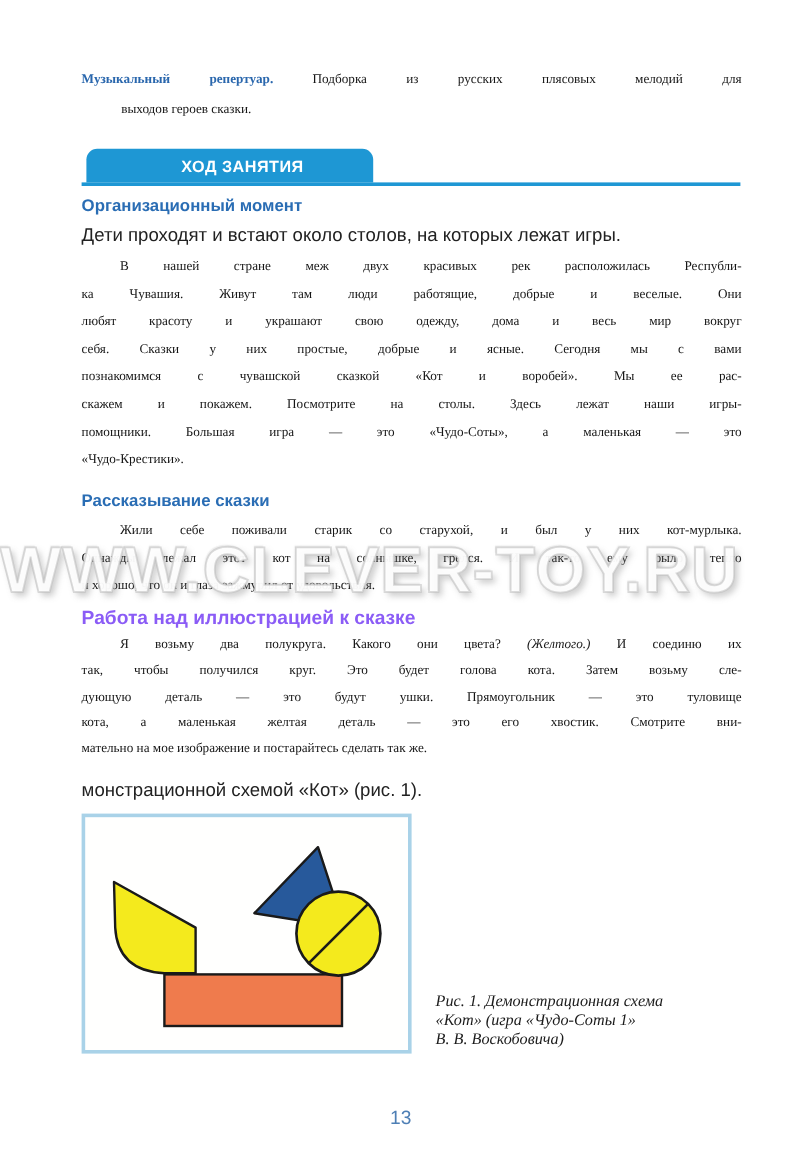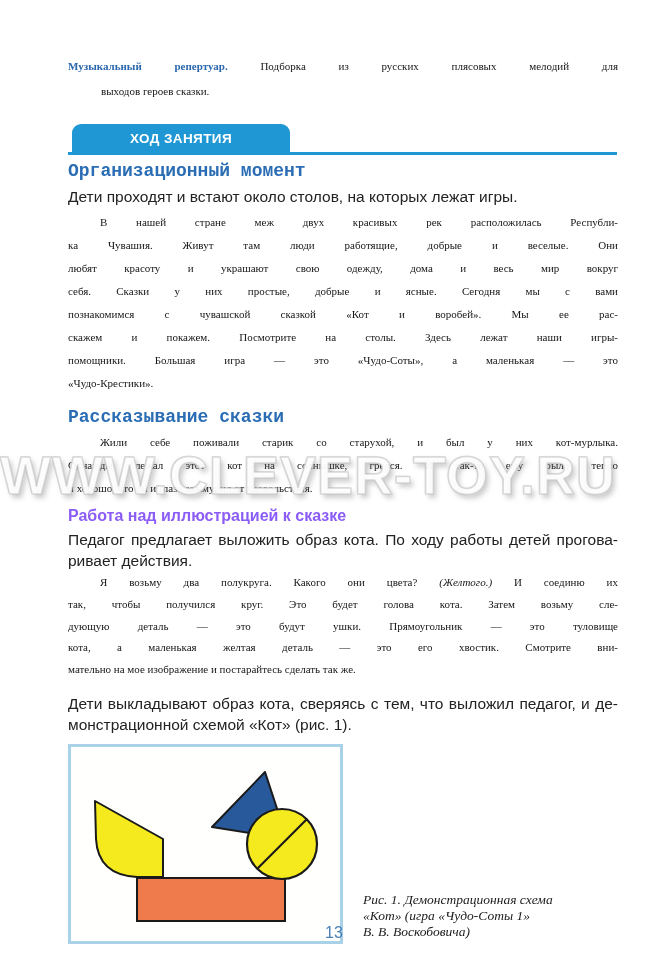--- a/index.html
+++ b/index.html
@@ -26,26 +26,26 @@
   .lead { font-weight:bold; color:var(--lead-blue); }
   .it { font-style:italic; }
 
   .musical { margin-top:54px; }
 
   .tab-row { margin-top:20px; width:549px; border-bottom:3px solid var(--tab-blue); }
   .tab {
     display:inline-block; margin-left:4px; width:218px; height:28px;
     background:var(--tab-blue); border-radius:9px 9px 0 0;
     font-family:"Liberation Sans", sans-serif; font-weight:bold; font-size:13.5px;
-    color:#ffffff; text-align:center; line-height:29px; letter-spacing:0.4px;
+    color:#ffffff; text-align:center; line-height:29px; letter-spacing:0.4px;padding-left:21px;
   }
 
   .h-blue {
-    margin-top:6px; font-family:Liberation Mono, monospace; font-weight:bold;
-    font-size:18px; line-height:21px; color:var(--heading-blue);
+    margin-top:6px; font-family:Liberation Sans, sans-serif; font-weight:bold;
+    font-size:14px; line-height:21px; color:var(--heading-blue);
   }
   .h-dark {
     margin-top:5px; font-family:"Liberation Sans", sans-serif; font-weight:bold;
     font-size:16px; line-height:21px; color:#8b5cf6;
   }
   .mt3 { margin-top:3px; } .mt4 { margin-top:4px; }
   .mt0 { margin-top:12px; } .mt1 { margin-top:1px; }
 
   .figure-row { position:relative; margin-top:9px; height:206px; }
   .figure-frame {
@@ -110,35 +110,30 @@
     <div class="h-blue mt0">Рассказывание сказки</div>
 
     <div class="serif-para lh23 mt3">
         <div class="tline first-indent">Жили себе поживали старик со старухой, и был у них кот-мурлыка.</div>
         <div class="tline">Однажды лежал этот кот на солнышке, грелся. И так-то ему было тепло</div>
         <div class="tline last-line">и хорошо, что он и глаза зажмурил от удовольствия.</div>
       </div>
 
     <div class="h-dark">Работа над иллюстрацией к сказке</div>
 
-    <div class="sans-para mt3">
-        <div class="tline">Педагог предлагает выложить образ кота. По ходу работы детей прогова-</div>
-        <div class="tline last-line">ривает действия.</div>
-      </div>
 
     <div class="serif-para lh22 mt1">
         <div class="tline first-indent"><span>Я возьму два полукруга. Какого они цвета? </span><span class="it">(Желтого.)</span><span> И соединю их</span></div>
         <div class="tline">так, чтобы получился круг. Это будет голова кота. Затем возьму сле-</div>
         <div class="tline">дующую деталь — это будут ушки. Прямоугольник — это туловище</div>
         <div class="tline">кота, а маленькая желтая деталь — это его хвостик. Смотрите вни-</div>
         <div class="tline last-line">мательно на мое изображение и постарайтесь сделать так же.</div>
       </div>
 
     <div class="sans-para mt0">
-        <div class="tline">Дети выкладывают образ кота, сверяясь с тем, что выложил педагог, и де-</div>
         <div class="tline last-line">монстрационной схемой «Кот» (рис. 1).</div>
       </div>
 
     <div class="figure-row">
       <div class="figure-frame">
         <svg width="269" height="194" viewBox="0 0 269 194">
           <path d="M24,54 L92,92 L92,130 L66,130 Q27,128 25,92 Z" stroke="#1a1a1a" stroke-width="2" stroke-linejoin="round" fill="#f4ea1d"></path>
           <path d="M194,25 L141,80 L216,92 Z" stroke="#1a1a1a" stroke-width="2" stroke-linejoin="round" fill="#27599b"></path>
           <rect x="66" y="131" width="148" height="43" stroke="#1a1a1a" stroke-width="2" fill="#ef7b4d"></rect>
           <circle cx="211" cy="97" r="35" stroke="#1a1a1a" stroke-width="2.2" fill="#f4ea1d"></circle>

